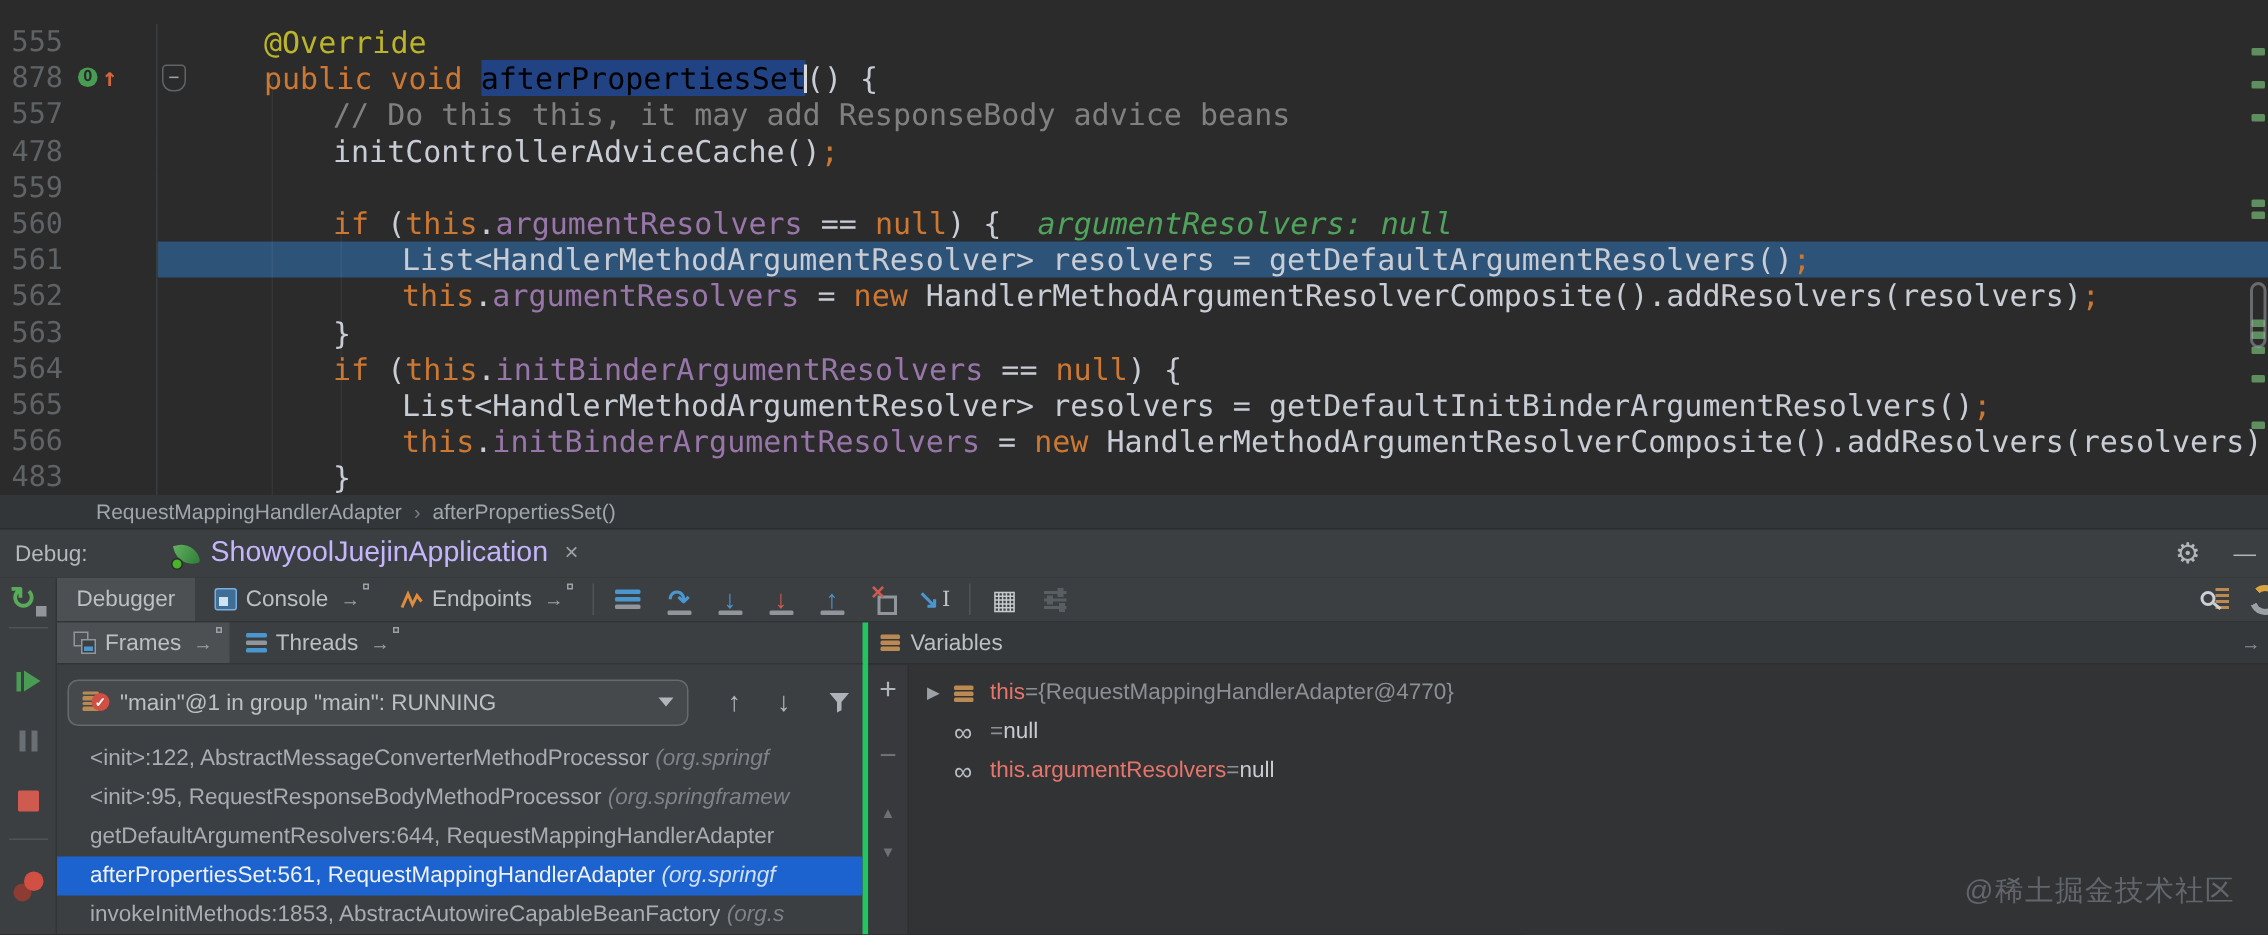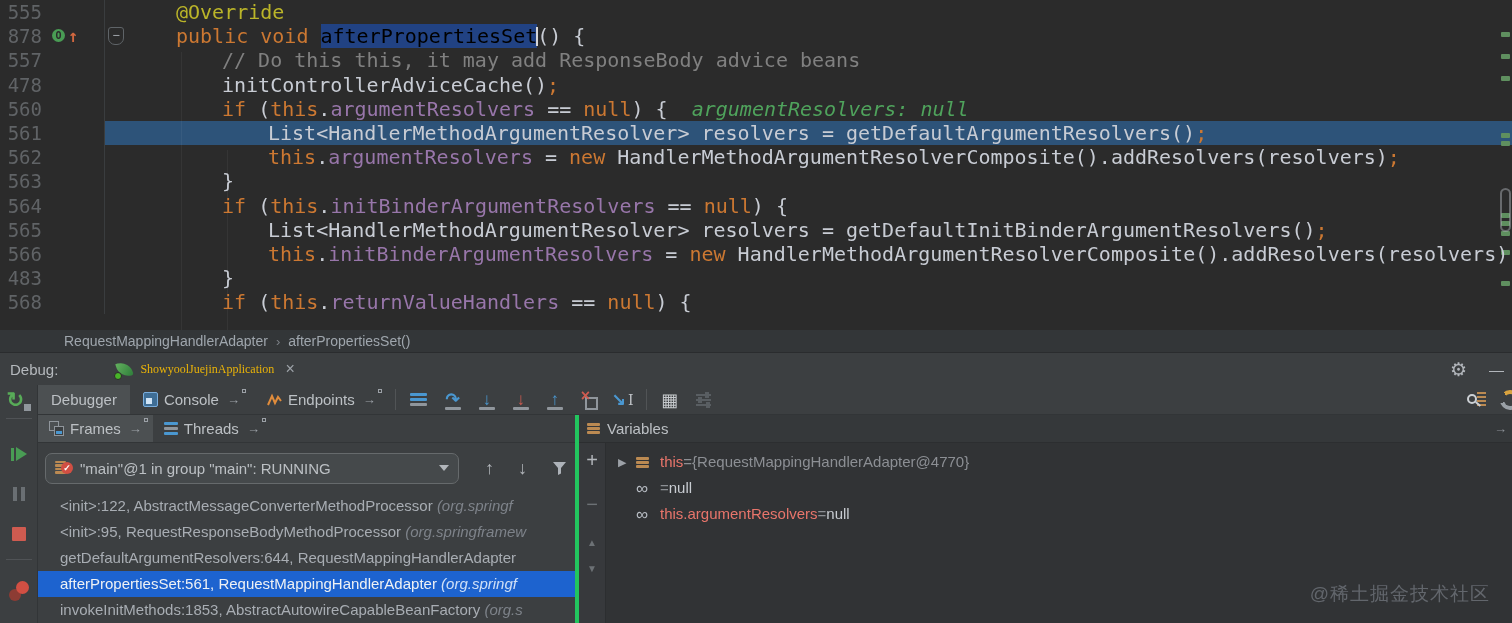--- a/index.html
+++ b/index.html
@@ -1,21 +1,21 @@
 <!DOCTYPE html>
 <html><head>
 <meta charset="utf-8">
 <style>
   * { margin:0; padding:0; box-sizing:border-box; }
   html,body { width:1512px; height:623px; overflow:hidden; background:#2b2b2b;
     font-family:"Liberation Sans",sans-serif; }
 
   
   #editor { position:relative; height:330px; background:#2b2b2b; overflow:hidden; }
-  #code-area { position:absolute; inset:0; padding-top:0; }
+  #code-area { position:absolute; inset:0; padding-top:16px; }
   .code-line { display:flex; height:24.2px; line-height:24.2px; position:relative;
     font-family:"DejaVu Sans Mono","Liberation Mono",monospace; font-size:20px; white-space:pre; }
   .code-line.exec::before { content:''; position:absolute; left:105px; right:0; top:0; bottom:0;
     background:#2d5379; }
   .ln { width:42px; flex:0 0 42px; text-align:right; color:#606366; font-size:19px; z-index:1; }
   .gutter-icons { width:62px; flex:0 0 62px; position:relative; z-index:1; }
   .fold-col { width:28px; flex:0 0 28px; border-left:1px solid #3a3d3f; position:relative; z-index:1; }
   .code-text { z-index:1; }
   .indent-0 { padding-left:44px; } .indent-1 { padding-left:90px; } .indent-2 { padding-left:136px; }
   .pln{color:#c8ccd4} .kw{color:#cc7832} .fld{color:#9876aa} .ann{color:#bbb529}
@@ -37,21 +37,21 @@
   
   #breadcrumb{height:22px;background:#333638;display:flex;align-items:center;padding-left:64px;
     font-size:14px;color:#9fa6ad;gap:8px;}
   #breadcrumb .bc-sep{color:#7c8187;font-size:13px;}
 
   
   #debug-header{height:33px;background:#3c3f41;border-top:1px solid #2a2c2e;display:flex;
     align-items:center;position:relative;}
   #debug-label{color:#b5b9bd;font-size:15px;margin-left:10px;}
   #run-tab{display:flex;align-items:center;margin-left:48px;gap:7px;height:100%;padding:0 10px;}
-  #run-tab .title{color:#eab308;font-size:12px;font-family:Liberation Serif, serif;}
+  #run-tab .title{color:#c4b5fd;font-size:19px;}
   #run-tab .close{color:#9da2a8;font-size:16px;margin-left:4px;}
   .leaf-icon{width:17px;height:17px;position:relative;}
   .leaf-icon .leaf{position:absolute;inset:1px;background:linear-gradient(135deg,#63b15e,#2e7d3a);
     border-radius:0 85% 15% 85%;transform:rotate(-15deg);}
   .leaf-icon .dot{position:absolute;left:-2px;bottom:-2px;width:8px;height:8px;background:#48b528;
     border:1px solid #2b2b2b;border-radius:50%;}
   #hdr-right{position:absolute;right:8px;display:flex;gap:22px;align-items:center;}
   .gear{color:#b2b6bb;font-size:19px;line-height:1;}
   .hide-btn{color:#b2b6bb;font-size:15px;line-height:1;}
 
@@ -171,20 +171,21 @@
 </style>
 </head>
 <body>
 
 <div id="editor">
   <div id="code-area">
       <div class="code-line"><div class="ln">555</div><div class="gutter-icons"></div><div class="fold-col"></div><div class="code-text indent-0"><span class="ann">@Override</span></div></div>
       <div class="code-line"><div class="ln">878</div><div class="gutter-icons"><span class="ovr-circle">O</span><span class="ovr-arrow">↑</span></div><div class="fold-col"><div class="fold-marker">−</div></div><div class="code-text indent-0"><span class="kw">public void </span><span class="sel">afterPropertiesSet</span><span class="cursor"></span><span class="pln">() {</span></div></div>
       <div class="code-line"><div class="ln">557</div><div class="gutter-icons"></div><div class="fold-col"></div><div class="code-text indent-1"><span class="cmt">// Do this this, it may add ResponseBody advice beans</span></div></div>
       <div class="code-line"><div class="ln">478</div><div class="gutter-icons"></div><div class="fold-col"></div><div class="code-text indent-1"><span class="pln">initControllerAdviceCache()</span><span class="semi">;</span></div></div>
+      <div class="code-line"><div class="ln">559</div><div class="gutter-icons"></div><div class="fold-col"></div><div class="code-text indent-1"></div></div>
       <div class="code-line"><div class="ln">560</div><div class="gutter-icons"></div><div class="fold-col"></div><div class="code-text indent-1"><span class="kw">if</span><span class="pln"> (</span><span class="kw">this</span><span class="pln">.</span><span class="fld">argumentResolvers</span><span class="pln"> == </span><span class="kw">null</span><span class="pln">) {  </span><span class="hint">argumentResolvers: null</span></div></div>
       <div class="code-line exec"><div class="ln">561</div><div class="gutter-icons"></div><div class="fold-col"></div><div class="code-text indent-2"><span class="pln">List&lt;HandlerMethodArgumentResolver&gt; resolvers = getDefaultArgumentResolvers()</span><span class="semi">;</span></div></div>
       <div class="code-line"><div class="ln">562</div><div class="gutter-icons"></div><div class="fold-col"></div><div class="code-text indent-2"><span class="kw">this</span><span class="pln">.</span><span class="fld">argumentResolvers</span><span class="pln"> = </span><span class="kw">new</span><span class="pln"> HandlerMethodArgumentResolverComposite().addResolvers(resolvers)</span><span class="semi">;</span></div></div>
       <div class="code-line"><div class="ln">563</div><div class="gutter-icons"></div><div class="fold-col"></div><div class="code-text indent-1"><span class="pln">}</span></div></div>
       <div class="code-line"><div class="ln">564</div><div class="gutter-icons"></div><div class="fold-col"></div><div class="code-text indent-1"><span class="kw">if</span><span class="pln"> (</span><span class="kw">this</span><span class="pln">.</span><span class="fld">initBinderArgumentResolvers</span><span class="pln"> == </span><span class="kw">null</span><span class="pln">) {</span></div></div>
       <div class="code-line"><div class="ln">565</div><div class="gutter-icons"></div><div class="fold-col"></div><div class="code-text indent-2"><span class="pln">List&lt;HandlerMethodArgumentResolver&gt; resolvers = getDefaultInitBinderArgumentResolvers()</span><span class="semi">;</span></div></div>
       <div class="code-line"><div class="ln">566</div><div class="gutter-icons"></div><div class="fold-col"></div><div class="code-text indent-2"><span class="kw">this</span><span class="pln">.</span><span class="fld">initBinderArgumentResolvers</span><span class="pln"> = </span><span class="kw">new</span><span class="pln"> HandlerMethodArgumentResolverComposite().addResolvers(resolvers)</span><span class="semi">;</span></div></div>
       <div class="code-line"><div class="ln">483</div><div class="gutter-icons"></div><div class="fold-col"></div><div class="code-text indent-1"><span class="pln">}</span></div></div>
       <div class="code-line"><div class="ln">568</div><div class="gutter-icons"></div><div class="fold-col"></div><div class="code-text indent-1"><span class="kw">if</span><span class="pln"> (</span><span class="kw">this</span><span class="pln">.</span><span class="fld">returnValueHandlers</span><span class="pln"> == </span><span class="kw">null</span><span class="pln">) {</span></div></div>
     </div>

